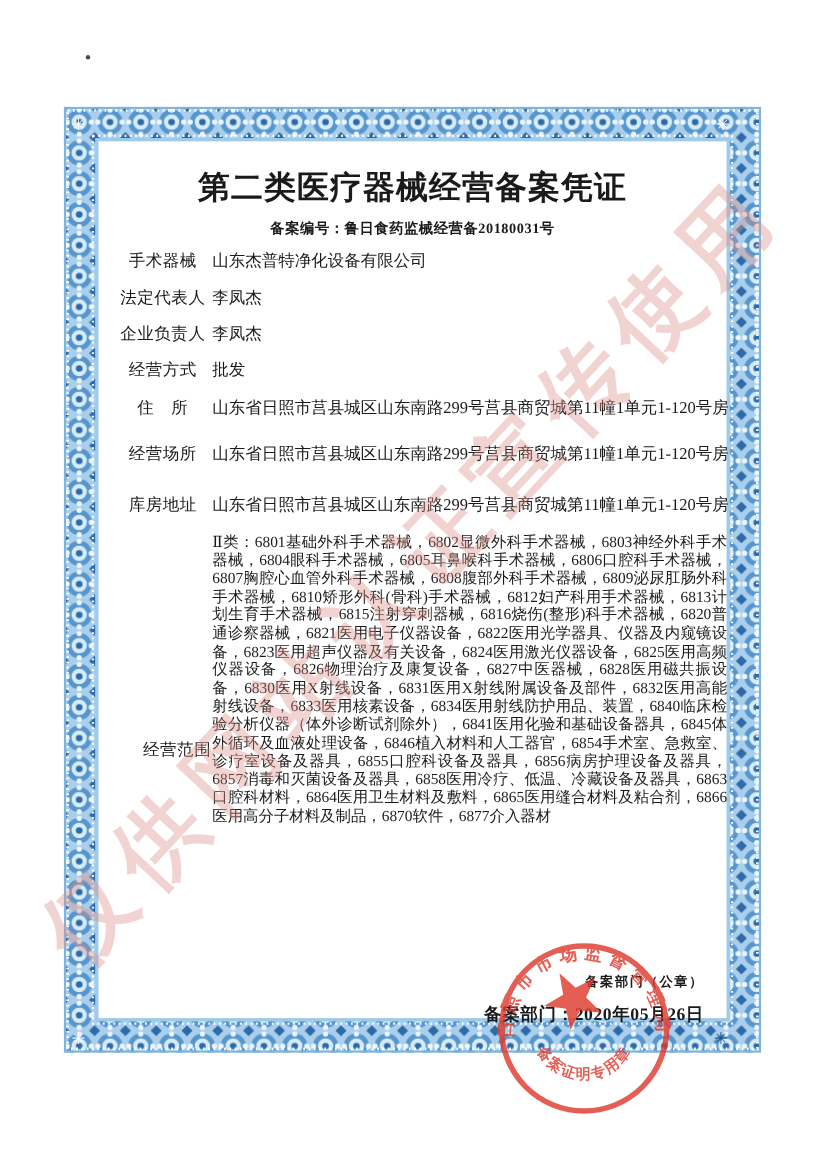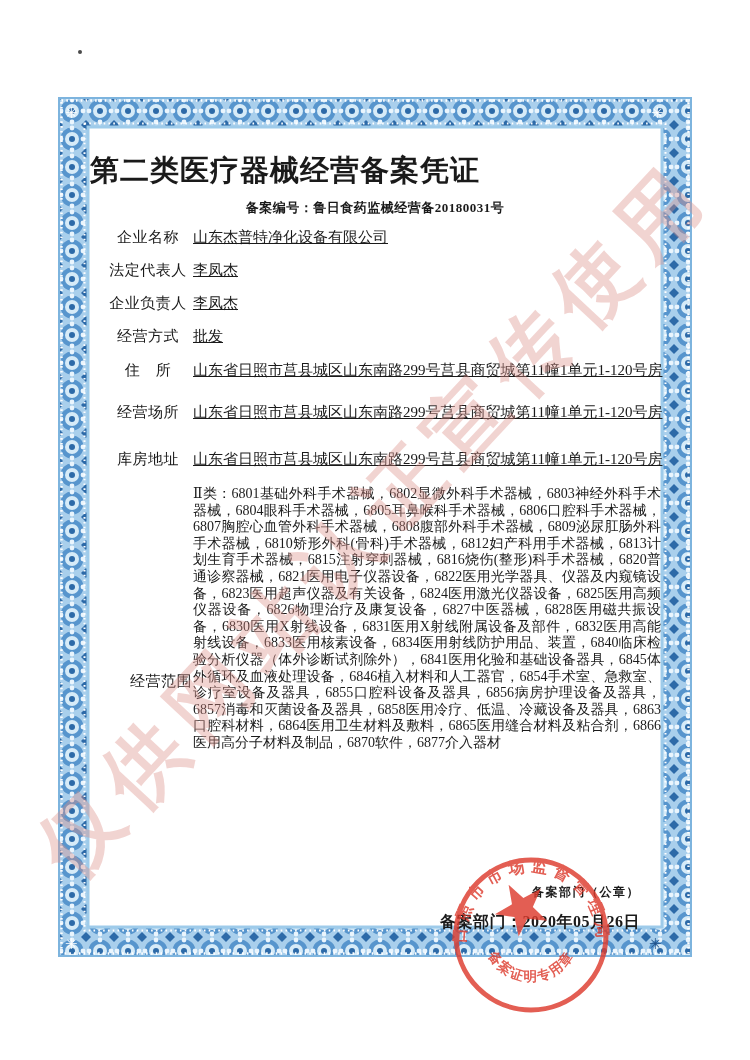--- a/index.html
+++ b/index.html
@@ -11,35 +11,34 @@
     overflow:hidden;
     font-family:"Liberation Serif","DejaVu Serif",serif;
     color:#1a1a1a;
   }
   .frame-wrap { position:absolute; left:58px; top:97px; z-index:1; }
   .pen-dot { position:absolute; left:78px; top:50px; width:4px; height:4px;
     background:#4a4a4a; border-radius:50%; z-index:2; }
   .content { position:absolute; inset:0; z-index:2; }
   .title {
     position:absolute; left:90px; top:151px; width:570px;
-    font-size:29px; font-weight:700; letter-spacing:1px;
+    text-align:center; font-size:29px; font-weight:700; letter-spacing:1px;
   }
   .regno {
     position:absolute; left:90px; top:199px; width:570px;
     text-align:center; font-size:13px; font-weight:700; letter-spacing:0.5px;
   }
   .row { position:absolute; left:0; width:750px; }
   .row .label {
     position:absolute; left:104px; width:88px;
     text-align:center; font-size:15px; letter-spacing:0.5px;
   }
   .row .value {
     position:absolute; left:193px; width:470px;
     font-size:15px;
-    text-decoration:underline;
   }
   .scope-label {
     position:absolute; left:104px; top:672px; width:88px;
     text-align:right; font-size:15px; letter-spacing:0.5px;
   }
   .scope-text {
     position:absolute; left:193px; top:486px; width:468px;
     font-size:14px; line-height:16.6px; text-align:justify;
   }
   .footer-dept {
@@ -98,21 +97,21 @@
   </div>
 
   <div class="pen-dot"></div>
 
   <div class="content">
 
     <h1 class="title">第二类医疗器械经营备案凭证</h1>
     <div class="regno">备案编号：鲁日食药监械经营备20180031号</div>
 
     <div class="row" style="top:228px">
-      <div class="label">企业名称</div>
+      <div class="label">手术器械</div>
       <div class="value">山东杰普特净化设备有限公司</div>
     </div>
     <div class="row" style="top:261px">
       <div class="label">法定代表人</div>
       <div class="value">李凤杰</div>
     </div>
     <div class="row" style="top:294px">
       <div class="label">企业负责人</div>
       <div class="value">李凤杰</div>
     </div>

